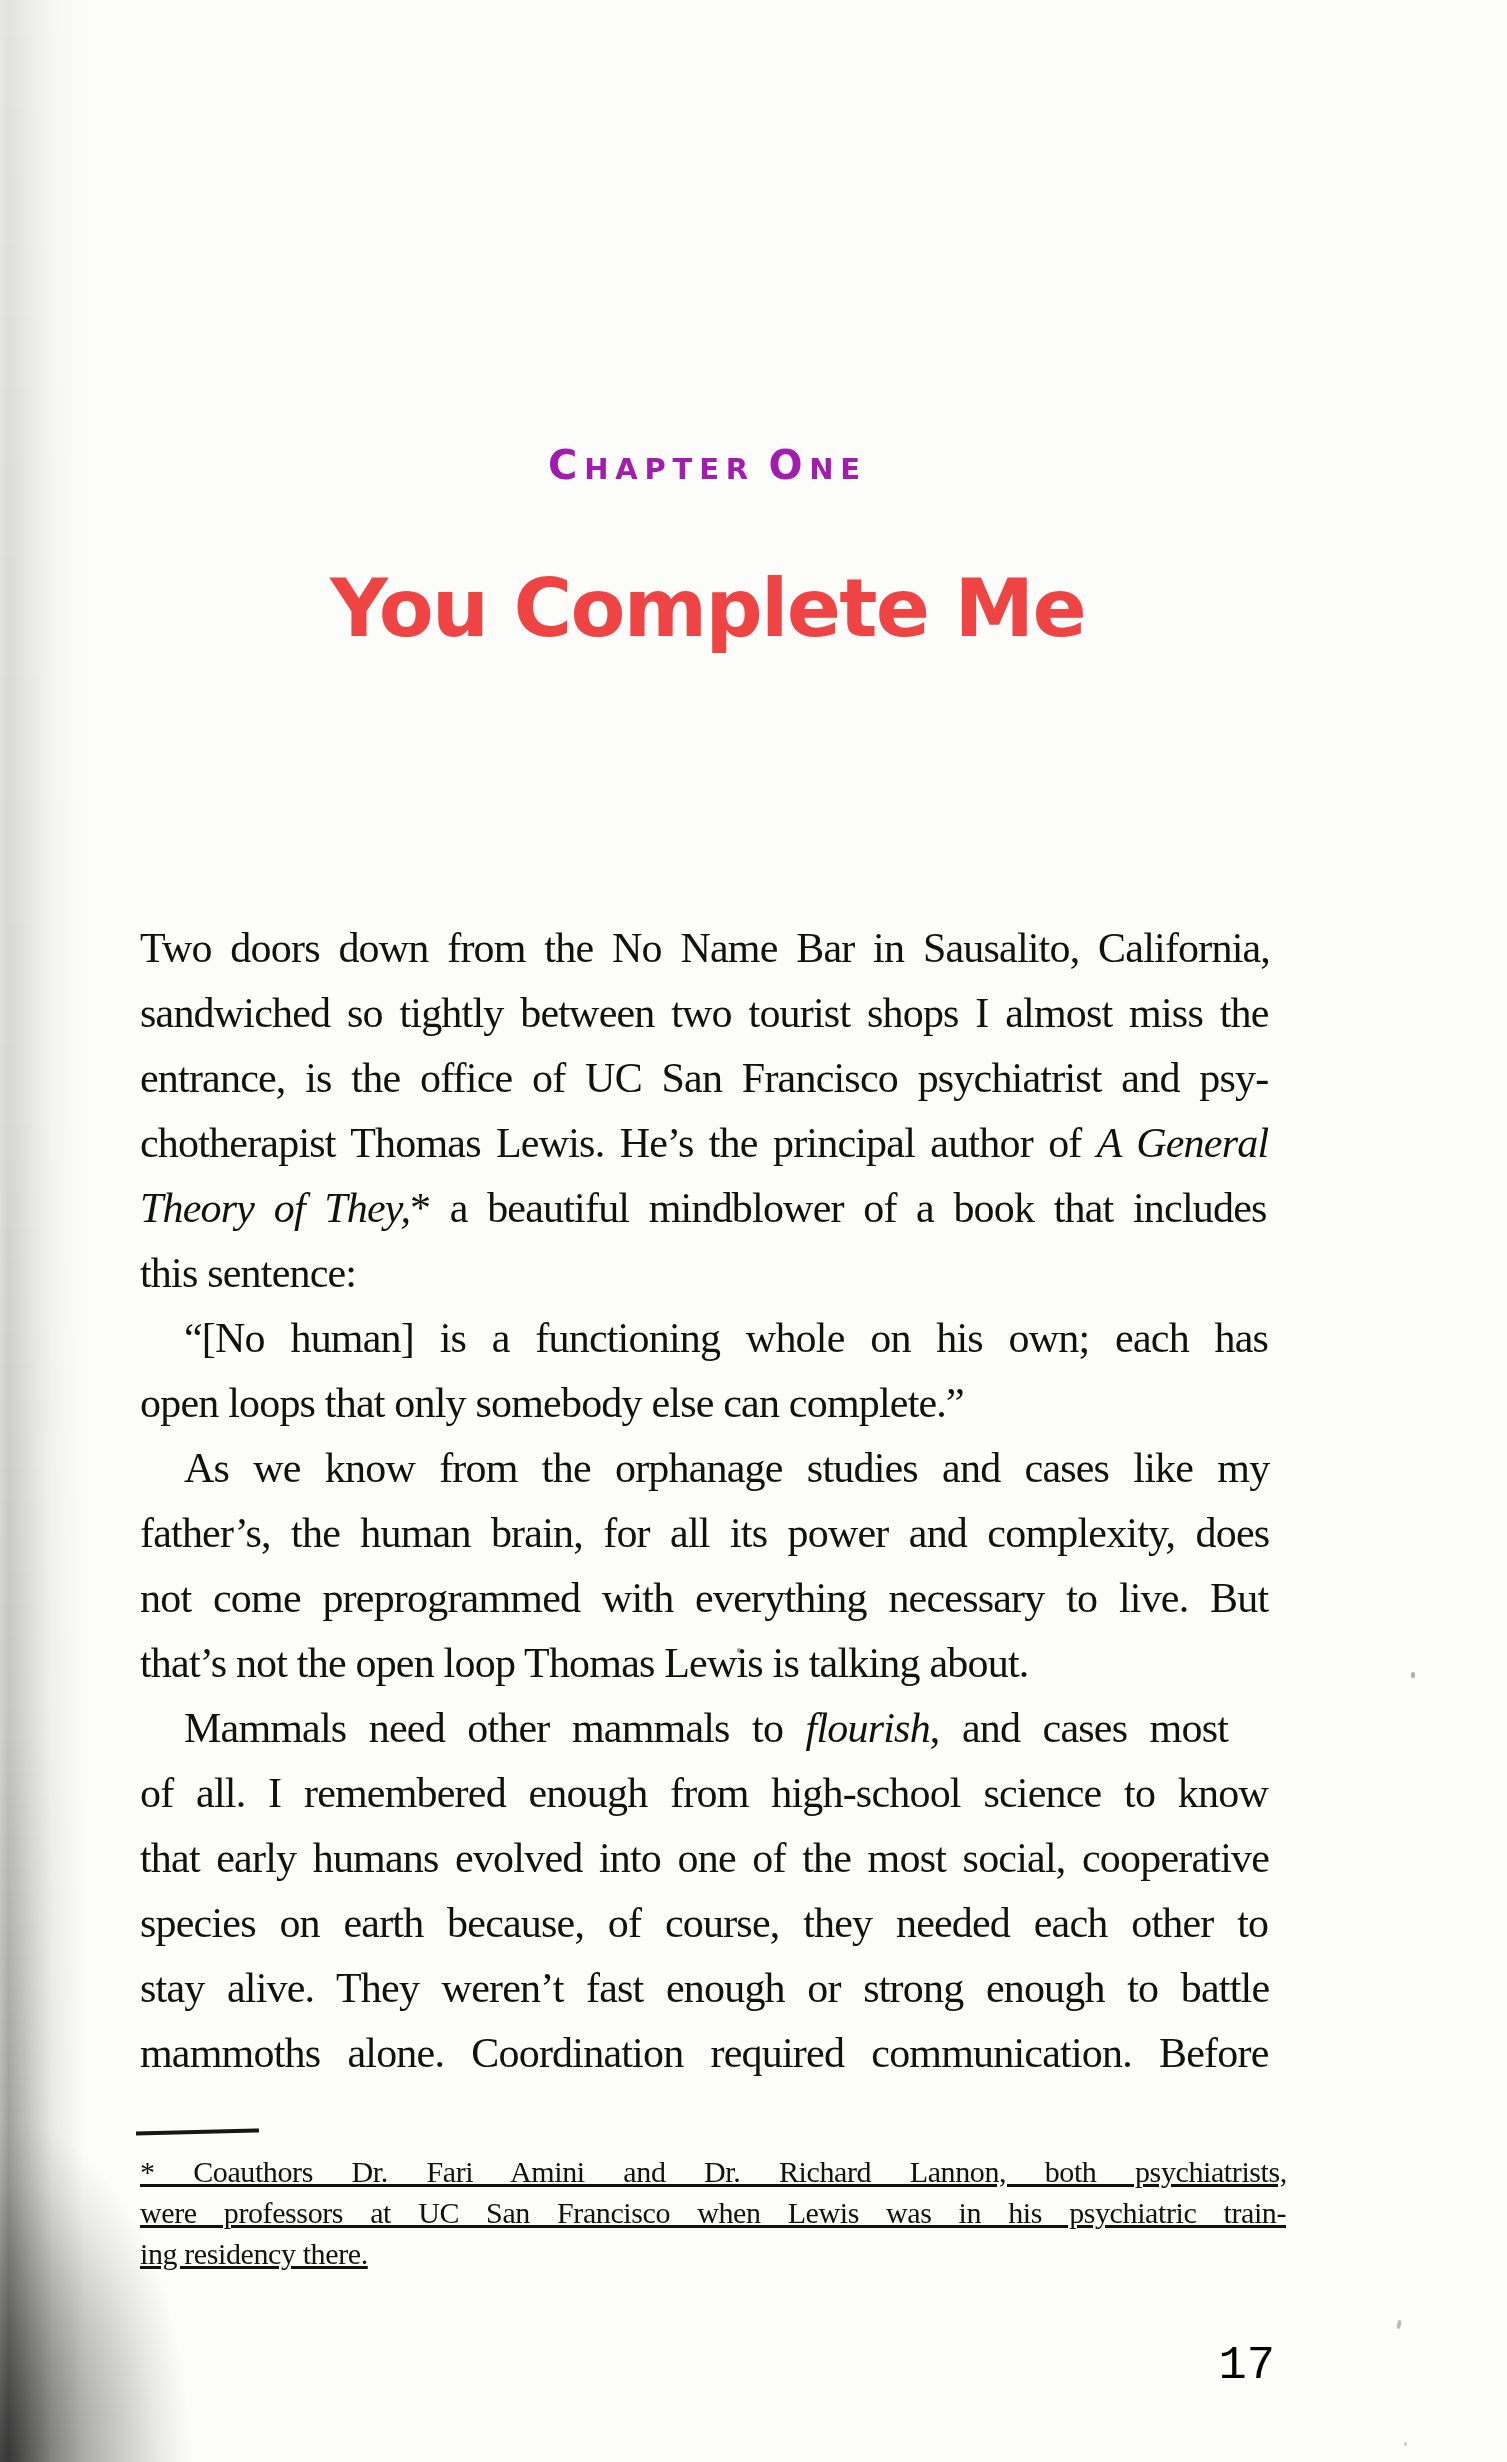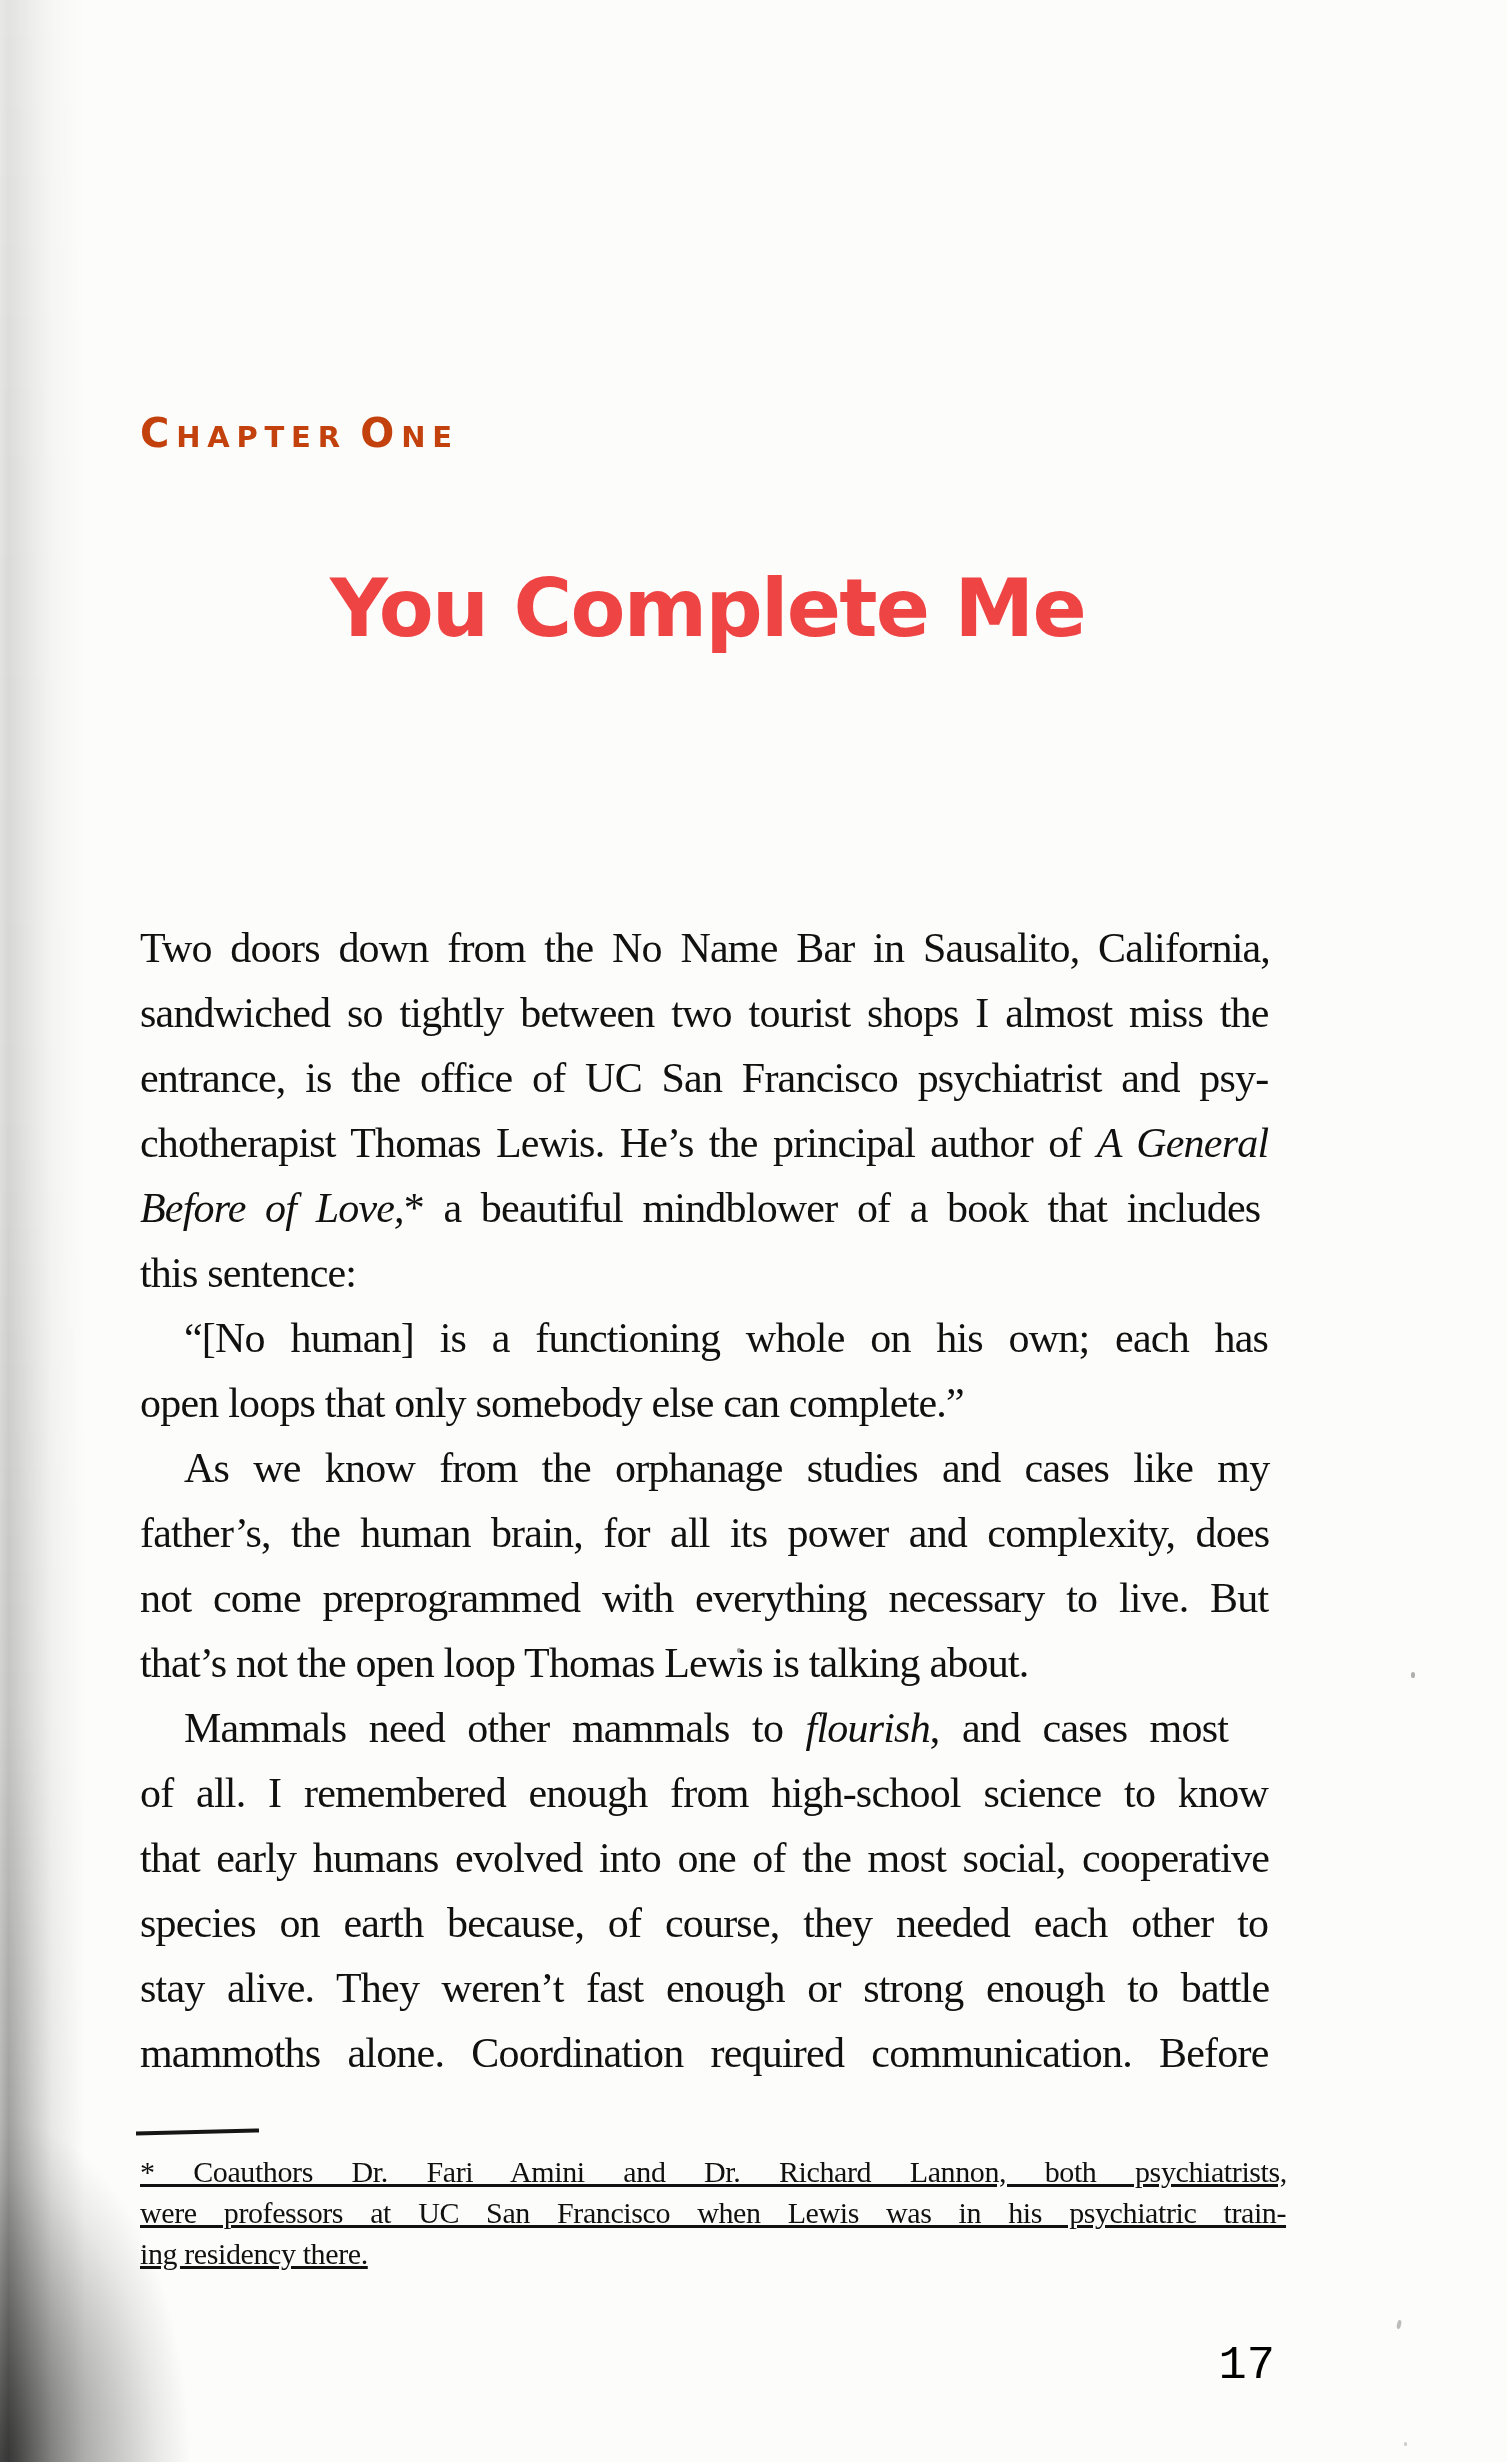--- a/index.html
+++ b/index.html
@@ -21,24 +21,24 @@
     -webkit-mask-image:linear-gradient(to right, rgba(0,0,0,0.75) 0px, #000 8.5px, rgba(0,0,0,0.55) 32px, rgba(0,0,0,0.22) 52px, transparent 85px);
             mask-image:linear-gradient(to right, rgba(0,0,0,0.75) 0px, #000 8.5px, rgba(0,0,0,0.55) 32px, rgba(0,0,0,0.22) 52px, transparent 85px);
   }
   .shadow-corner{
     position:absolute;left:0;bottom:0;width:271px;height:474px;
     background:radial-gradient(ellipse 254px 457px at 0% 100%,
       rgba(15,15,15,0.62) 0%, rgba(50,50,50,0.32) 40%, rgba(90,90,90,0.12) 62%, transparent 75%);
   }
   .content{position:absolute;left:140px;top:0;width:1135px;}
   .chapter-head{
-    position:absolute;left:0;top:410px;width:100%;
-    text-align:left;
+    position:absolute;left:0;top:442px;width:100%;
+    text-align:center;
     font-family:"DejaVu Sans", sans-serif;
-    font-weight:bold;color:#c2410c;
+    font-weight:bold;color:#a21caf;
     white-space:nowrap;
   }
   .ch-big{font-size:40px;letter-spacing:6.8px;}
   .ch-sm{font-size:29px;letter-spacing:6.8px;}
   .ch-gap{display:inline-block;width:13.5px;}
   .book-title{
     position:absolute;left:0;top:569px;width:100%;
     margin:0;text-align:center;
     font-family:"DejaVu Sans", sans-serif;
     font-weight:bold;font-size:80px;line-height:1;
@@ -84,21 +84,21 @@
       <span class="ch-big">C</span><span class="ch-sm">HAPTER</span><span class="ch-gap"></span><span class="ch-big">O</span><span class="ch-sm">NE</span>
     </div>
 
     <h1 class="book-title">You Complete Me</h1>
 
     <div class="body-text">
         <div class="bline"><span class="measure" style="word-spacing: 9px;"><span>Two doors down from the No Name Bar in Sausalito, California,</span></span></div>
         <div class="bline"><span class="measure" style="word-spacing: 7px;"><span>sandwiched so tightly between two tourist shops I almost miss the</span></span></div>
         <div class="bline"><span class="measure" style="word-spacing: 10px;"><span>entrance, is the office of UC San Francisco psychiatrist and psy-</span></span></div>
         <div class="bline"><span class="measure" style="word-spacing: 5.6px;"><span>chotherapist Thomas Lewis. He’s the principal author of </span><i>A General</i></span></div>
-        <div class="bline"><span class="measure" style="word-spacing: 9.8px;"><i>Before of Love,</i><span>* a beautiful mindblower of a book that includes</span></span></div>
+        <div class="bline"><span class="measure" style="word-spacing: 9.8px;"><i>Theory of They,</i><span>* a beautiful mindblower of a book that includes</span></span></div>
         <div class="bline"><span class="measure"><span>this sentence:</span></span></div>
         <div class="bline ind"><span class="measure" style="word-spacing: 16px;"><span>“[No human] is a functioning whole on his own; each has</span></span></div>
         <div class="bline"><span class="measure"><span>open loops that only somebody else can complete.”</span></span></div>
         <div class="bline ind"><span class="measure" style="word-spacing: 14.5px; text-align: right;"><span>As we know from the orphanage studies and cases like my</span></span></div>
         <div class="bline"><span class="measure" style="word-spacing: 10.6px;"><span>father’s, the human brain, for all its power and complexity, does</span></span></div>
         <div class="bline"><span class="measure" style="word-spacing: 12px;"><span>not come preprogrammed with everything necessary to live. But</span></span></div>
         <div class="bline"><span class="measure"><span>that’s not the open loop Thomas Lewis is talking about.</span></span></div>
         <div class="bline ind"><span class="measure" style="word-spacing: 12.7px;"><span>Mammals need other mammals to </span><i>flourish</i><span>, and cases most</span></span></div>
         <div class="bline"><span class="measure" style="word-spacing: 13px;"><span>of all. I remembered enough from high-school science to know</span></span></div>
         <div class="bline"><span class="measure" style="word-spacing: 6.8px;"><span>that early humans evolved into one of the most social, cooperative</span></span></div>

